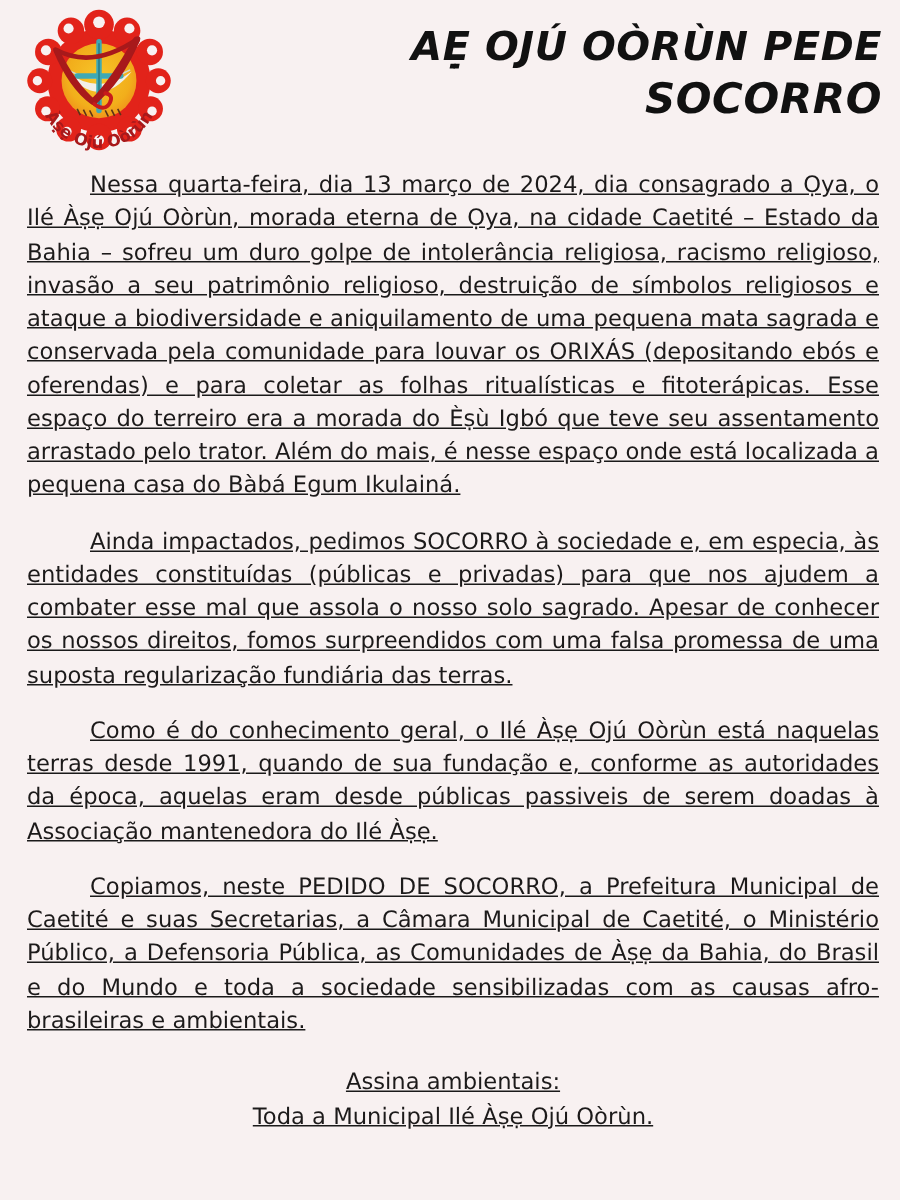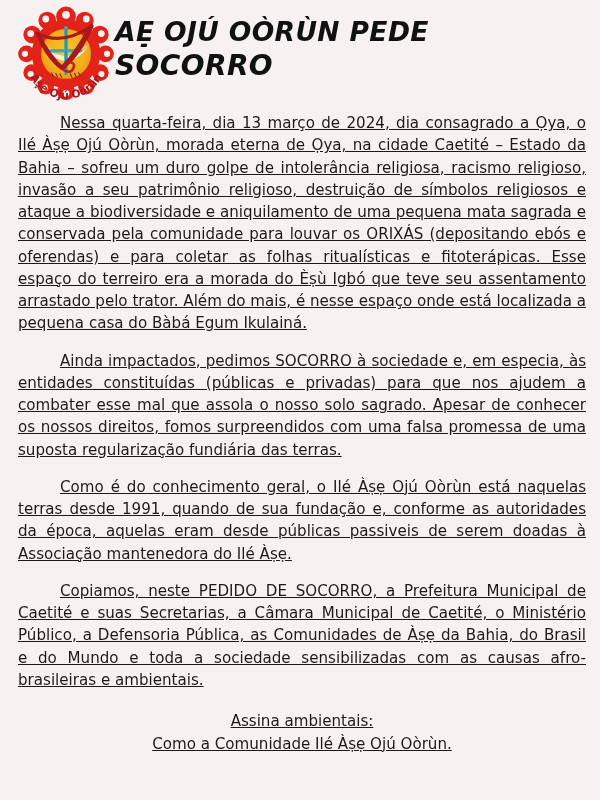--- a/index.html
+++ b/index.html
@@ -35,24 +35,24 @@
     position: absolute;
     left: 14px;
     top: 6px;
     width: 104px;
     height: 104px;
   }
   .logo svg { display: block; width: 104px; height: 104px; }
 
   .title-block {
     position: absolute;
-    left: 115px;
+    left: 130px;
     top: 16px;
     width: 458px;
-    text-align: left;
+    text-align: right;
   }
   .title-line {
     font-family: "DejaVu Sans", sans-serif;
     font-weight: bold;
     font-style: italic;
     color: #111111;
     letter-spacing: 0.4px;
     line-height: 1.18;
   }
   .title-line-1 { font-size: 26.5px; }
@@ -178,17 +178,17 @@
   </div>
 
   <div class="content">
     <p class="para">Nessa quarta-feira, dia 13 março de 2024, dia consagrado a Ọya, o Ilé Àṣẹ Ojú Oòrùn, morada eterna de Ọya, na cidade Caetité – Estado da Bahia – sofreu um duro golpe de intolerância religiosa, racismo religioso, invasão a seu patrimônio religioso, destruição de símbolos religiosos e ataque a biodiversidade e aniquilamento de uma pequena mata sagrada e conservada pela comunidade para louvar os ORIXÁS (depositando ebós e oferendas) e para coletar as folhas ritualísticas e fitoterápicas. Esse espaço do terreiro era a morada do Èṣù Igbó que teve seu assentamento arrastado pelo trator. Além do mais, é nesse espaço onde está localizada a pequena casa do Bàbá Egum Ikulainá.</p>
     <p class="para">Ainda impactados, pedimos SOCORRO à sociedade e, em especia, às entidades constituídas (públicas e privadas) para que nos ajudem a combater esse mal que assola o nosso solo sagrado. Apesar de conhecer os nossos direitos, fomos surpreendidos com uma falsa promessa de uma suposta regularização fundiária das terras.</p>
     <p class="para">Como é do conhecimento geral, o Ilé Àṣẹ Ojú Oòrùn está naquelas terras desde 1991, quando de sua fundação e, conforme as autoridades da época, aquelas eram desde públicas passiveis de serem doadas à Associação mantenedora do Ilé Àṣẹ.</p>
     <p class="para">Copiamos, neste PEDIDO DE SOCORRO, a Prefeitura Municipal de Caetité e suas Secretarias, a Câmara Municipal de Caetité, o Ministério Público, a Defensoria Pública, as Comunidades de Àṣẹ da Bahia, do Brasil e do Mundo e toda a sociedade sensibilizadas com as causas afro-brasileiras e ambientais.</p>
 
     <div class="signature">
       <span class="sig-line">Assina ambientais:</span>
-      <span class="sig-line">Como a Comunidade Ilé Àṣẹ Ojú Oòrùn.</span>
+      <span class="sig-line">Toda a Municipal Ilé Àṣẹ Ojú Oòrùn.</span>
     </div>
   </div>
 
 </div>
 
 </body></html>

